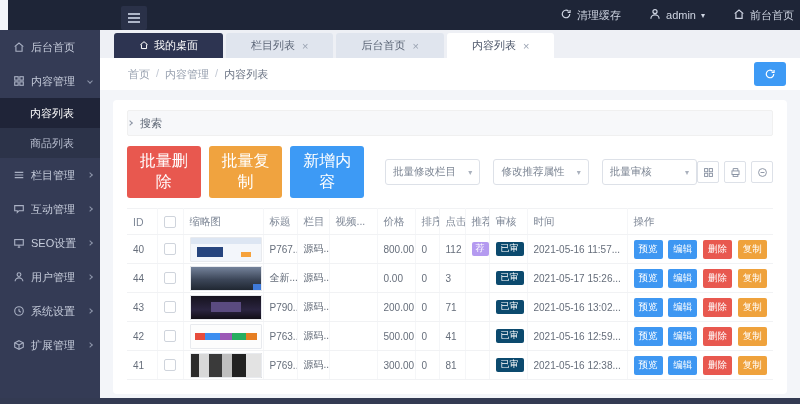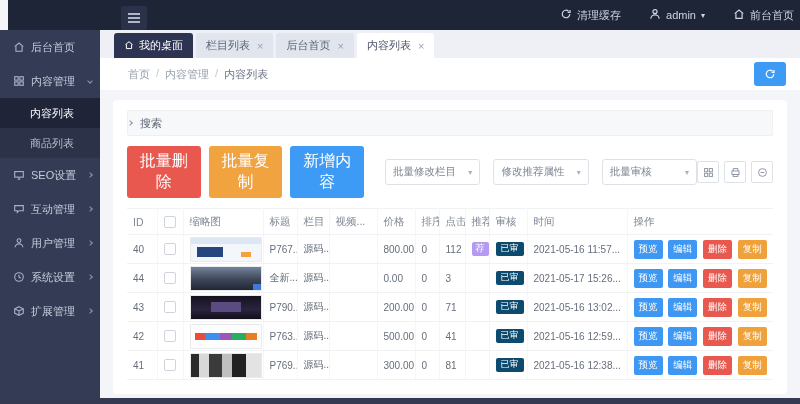--- a/index.html
+++ b/index.html
@@ -24,21 +24,21 @@
   .sub-item { height:30px; line-height:30px; padding-left:30px; font-size:11px; color:#b9bfd0; cursor:pointer; }
   .sub-item.active { background:#1f2438; color:#ffffff; }
   .chev { display:inline-block; width:4px; height:4px; border-right:1.2px solid #8e96ab; border-bottom:1.2px solid #8e96ab; }
   .chev.right { transform:rotate(-45deg); }
   .chev.down { transform:rotate(45deg); }
   .side-item .chev { margin-left:auto; }
 
   
   .content { position:absolute; left:100px; top:30px; right:0; bottom:0; display:flex; flex-direction:column; }
   .tabbar { height:28px; background:#eef0f5; display:flex; align-items:flex-end; padding-left:14px; gap:3px; }
-  .tab { height:25px; display:flex; align-items:center; gap:5px; padding:0 10px; font-size:11px; border-radius:3px 3px 0 0; background:#e0e5ee; color:#5b6576; cursor:pointer; }
+  .tab { height:25px; display:flex; align-items:center; gap:5px; padding:0 25px; font-size:11px; border-radius:3px 3px 0 0; background:#e0e5ee; color:#5b6576; cursor:pointer; }
   .tab.dark { background:#2d3451; color:#fff; }
   .tab.dark svg { stroke:#fff; }
   .tab.active { background:#ffffff; color:#4a5468; }
   .tab .x { font-size:11px; color:#9aa3b2; margin-left:2px; }
 
   .crumb-bar { height:32px; background:#ffffff; display:flex; align-items:center; padding:0 14px 0 28px; box-shadow:0 1px 2px rgba(0,0,0,0.04); }
   .crumbs { display:flex; align-items:flex-start; gap:6px; font-size:11px; color:#97a0af; }
   .crumbs .sep { color:#c3c9d4; }
   .crumbs .link { cursor:pointer; }
   .crumbs .cur { color:#6a7384; }
@@ -157,34 +157,43 @@
       <span>内容管理</span>
       <span class="chev down"></span>
     </div>
     <div class="side-sub">
       <div class="sub-item active">内容列表</div>
       <div class="sub-item">商品列表</div>
     </div>
     <div class="side-item">
       <span class="sicon">
           <svg width="12" height="12" viewBox="0 0 14 14" fill="none" stroke-width="1.3">
+            <path d="M2 4h10M2 7h10M2 10h10"></path>
+          </svg>
+        </span>
+      <span>栏目管理</span>
+      <span class="chev right"></span>
+    </div>
+    <div class="side-item">
+      <span class="sicon">
+          <svg width="12" height="12" viewBox="0 0 14 14" fill="none" stroke-width="1.3">
+            <path d="M2 3h10v6H7l-2 2v-2H2z"></path>
+          </svg>
+        </span>
+      <span>互动管理</span>
+      <span class="chev right"></span>
+    </div>
+    <div class="side-item">
+      <span class="sicon">
+          <svg width="12" height="12" viewBox="0 0 14 14" fill="none" stroke-width="1.3">
             <rect x="2" y="3" width="10" height="6.5"></rect>
             <path d="M5.5 12h3M7 9.5V12"></path>
           </svg>
         </span>
       <span>SEO设置</span>
-      <span class="chev right"></span>
-    </div>
-    <div class="side-item">
-      <span class="sicon">
-          <svg width="12" height="12" viewBox="0 0 14 14" fill="none" stroke-width="1.3">
-            <path d="M2 3h10v6H7l-2 2v-2H2z"></path>
-          </svg>
-        </span>
-      <span>互动管理</span>
       <span class="chev right"></span>
     </div>
     <div class="side-item">
       <span class="sicon">
           <svg width="12" height="12" viewBox="0 0 14 14" fill="none" stroke-width="1.3">
             <circle cx="7" cy="4.2" r="2.2"></circle>
             <path d="M2.5 12a4.5 4 0 0 1 9 0"></path>
           </svg>
         </span>
       <span>用户管理</span>

